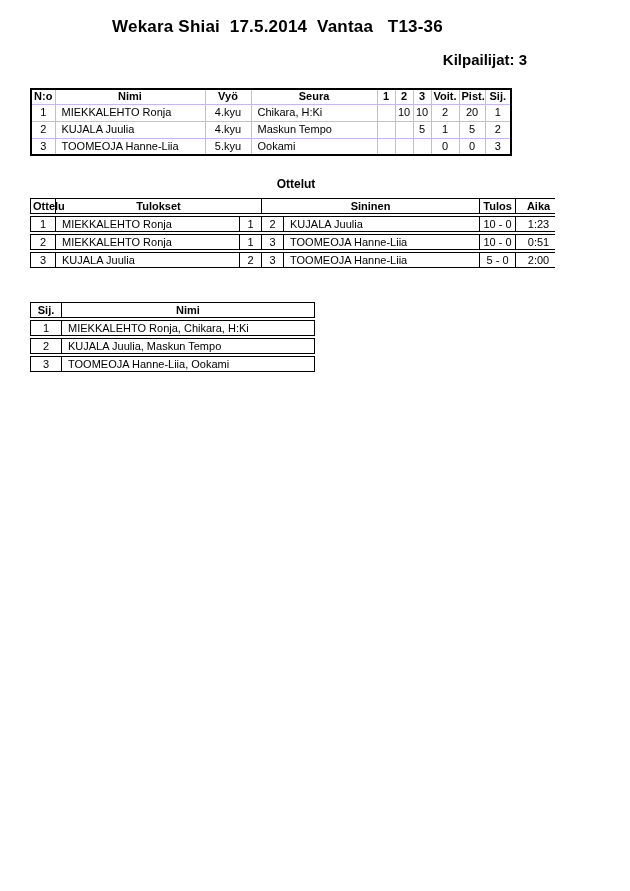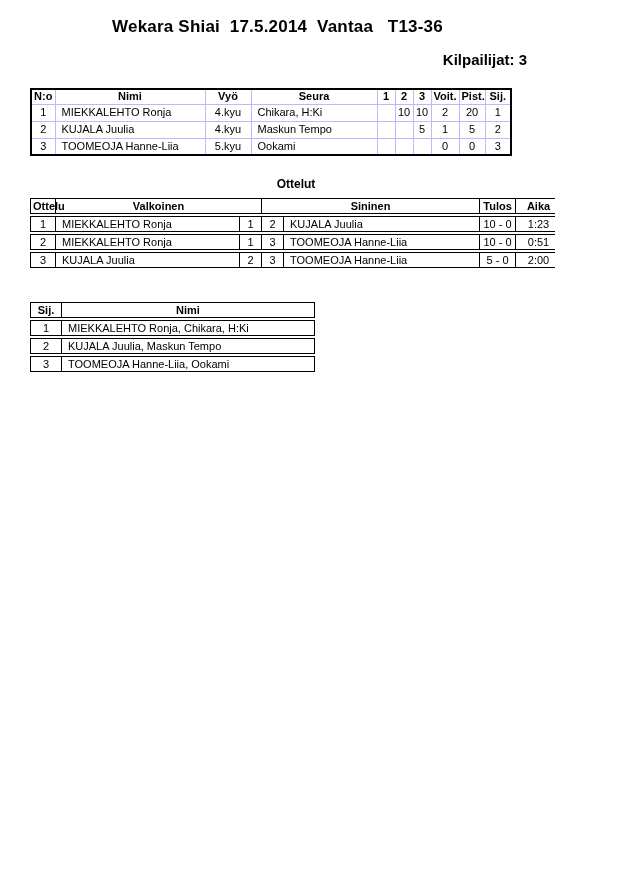--- a/index.html
+++ b/index.html
@@ -134,21 +134,21 @@
         <col style="width:184px">
         <col style="width:22px">
         <col style="width:22px">
       <col style="width:196px">
         <col style="width:36px">
         <col style="width:46px">
     </colgroup>
     <thead>
       <tr>
         <th class="ac ovf">Ottelu</th>
-        <th class="ac" colspan="2">Valkoinen</th>
+        <th class="ac" colspan="2">Tulokset</th>
         <th class="ac" colspan="2">Sininen</th>
         <th class="ac">Tulos</th>
         <th class="ac">Aika</th>
       </tr>
     </thead>
     <tbody>
       <tr>
         <td class="ac">1</td>
         <td class="al">MIEKKALEHTO Ronja</td>
         <td class="ac">1</td>

